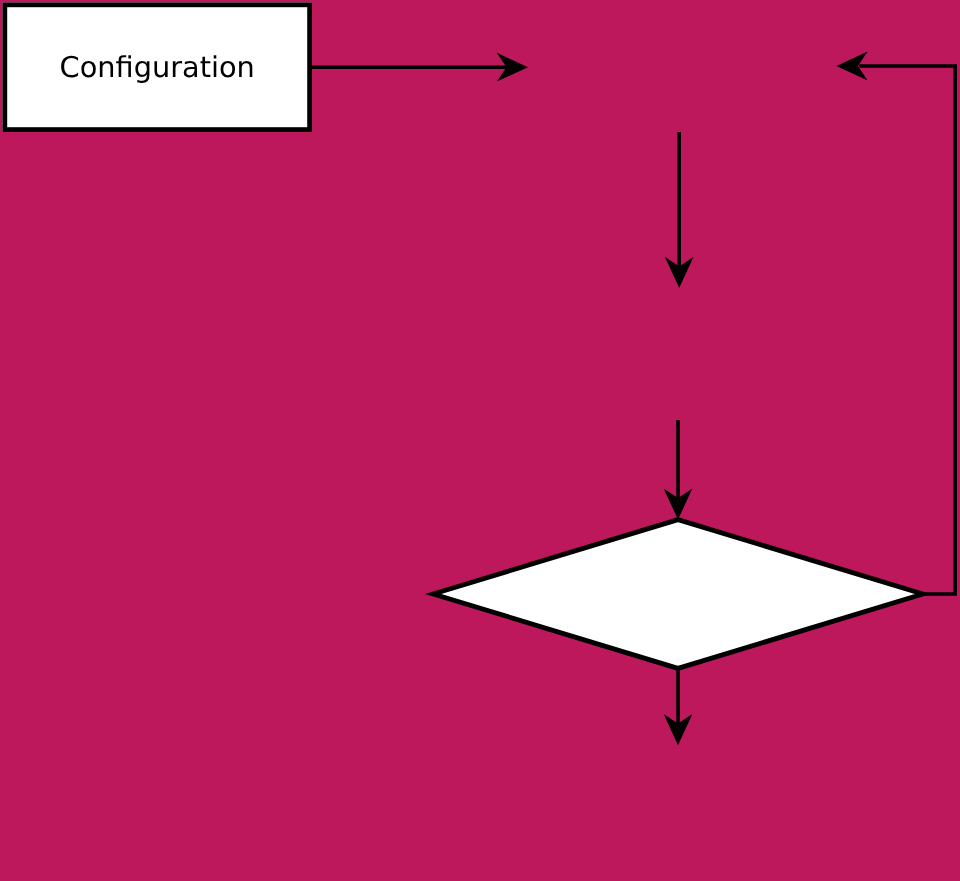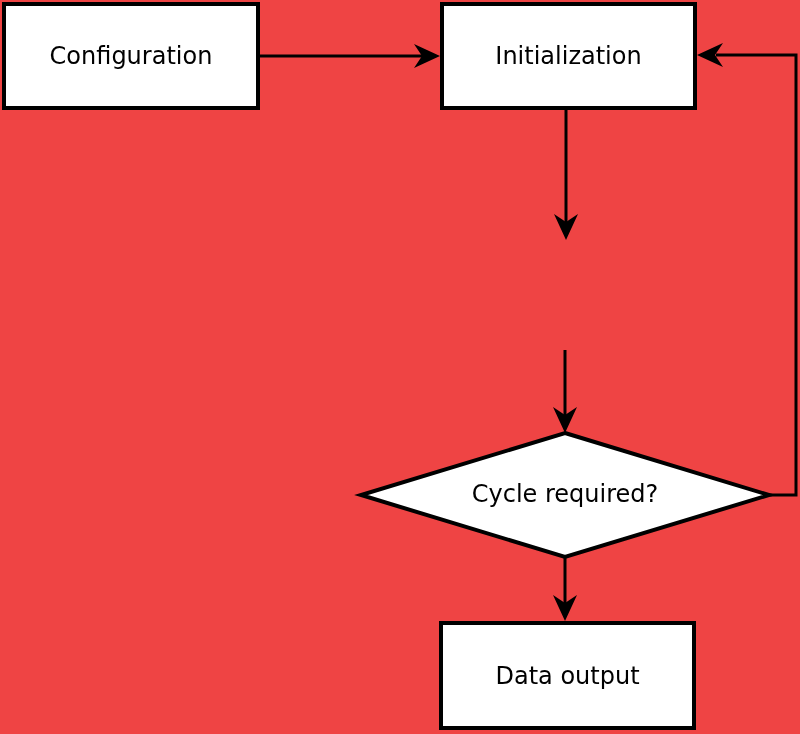--- a/index.html
+++ b/index.html
@@ -4,21 +4,21 @@
 <style>
   html, body {
     margin: 0;
     padding: 0;
     background: #ffffff;
   }
   .stage {
     position: relative;
     width: 800px;
     height: 734px;
-    background: #ef4444;
+    background: #be185d;
     font-family: "DejaVu Sans", "Liberation Sans", sans-serif;
     overflow: hidden;
   }
   .layer {
     position: absolute;
     left: 0;
     top: 0;
   }
   .node {
     position: absolute;
@@ -82,24 +82,17 @@
     <polyline class="edge" points="769,495 796,495 796,55 716,55"></polyline>
     <polygon class="arrowhead" points="697,55 723,43 715,55 723,67"></polygon>
 
     <polygon class="decision" points="565,433 769,495 565,557 361,495"></polygon>
   </svg>
 
   <div class="node" id="node-configuration">
     <span class="node-label">Configuration</span>
   </div>
 
-  <div class="node" id="node-initialization">
-    <span class="node-label">Initialization</span>
-  </div>
 
 
-  <div class="diamond-label" id="label-cycle-required">Cycle required?</div>
 
-  <div class="node" id="node-data-output">
-    <span class="node-label">Data output</span>
-  </div>
 
 </div>
 
 </body></html>

